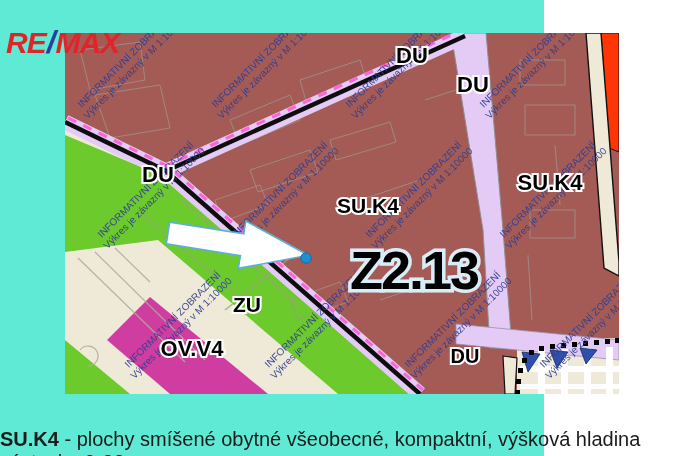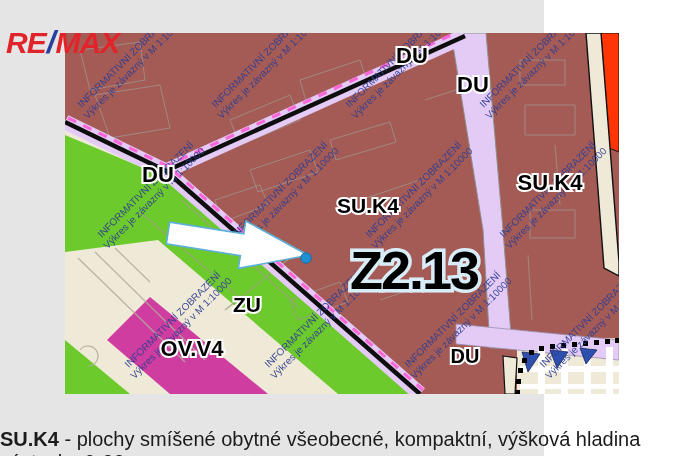--- a/index.html
+++ b/index.html
@@ -1,18 +1,18 @@
 <!DOCTYPE html>
 <html style="--c-maroon: #a55b55; --c-green: #6cca2c; --c-magenta: #cf3da0; --c-lavender: #e3cbf6; --c-cream: #efe9d7; --c-orange: #ff3506; --c-navy: #2e3d92; --c-road_black: #0e0e0e; --c-pink_dash: #f966d7; --c-arrow_outline: #5cb0d8; --c-dot_blue: #1e90d2; --c-logo_red: #e1242a; --c-logo_blue: #27409e; --c-grid_white: #ffffff; --c-triangle_blue: #2d4fae;"><head>
 <meta charset="utf-8">
 <style>
   html,body{margin:0;padding:0;background:#ffffff;}
   body{width:684px;height:456px;position:relative;overflow:hidden;
        font-family:"Liberation Sans", sans-serif;}
-  #stage{position:absolute;inset:0;width:544px;height:456px;background:#e5e5e5;}
+  #stage{position:absolute;inset:0;width:544px;height:456px;background:#5eead4;}
   
   .logo{position:absolute;left:6px;top:24px;z-index:30;
         font-weight:bold;font-style:italic;font-size:30px;letter-spacing:-1px;
         font-family:"Liberation Sans",sans-serif;white-space:nowrap;}
   .logo .re,.logo .max{color:var(--c-logo_red,#e1242a);}
   .logo .slash{color:var(--c-logo_blue,#27409e);font-size:32px;padding:0 1px;}
   
   #mapsvg{position:absolute;left:65px;top:33px;z-index:10;}
   
   .caption{position:absolute;left:0;top:428px;width:684px;text-align:left;

